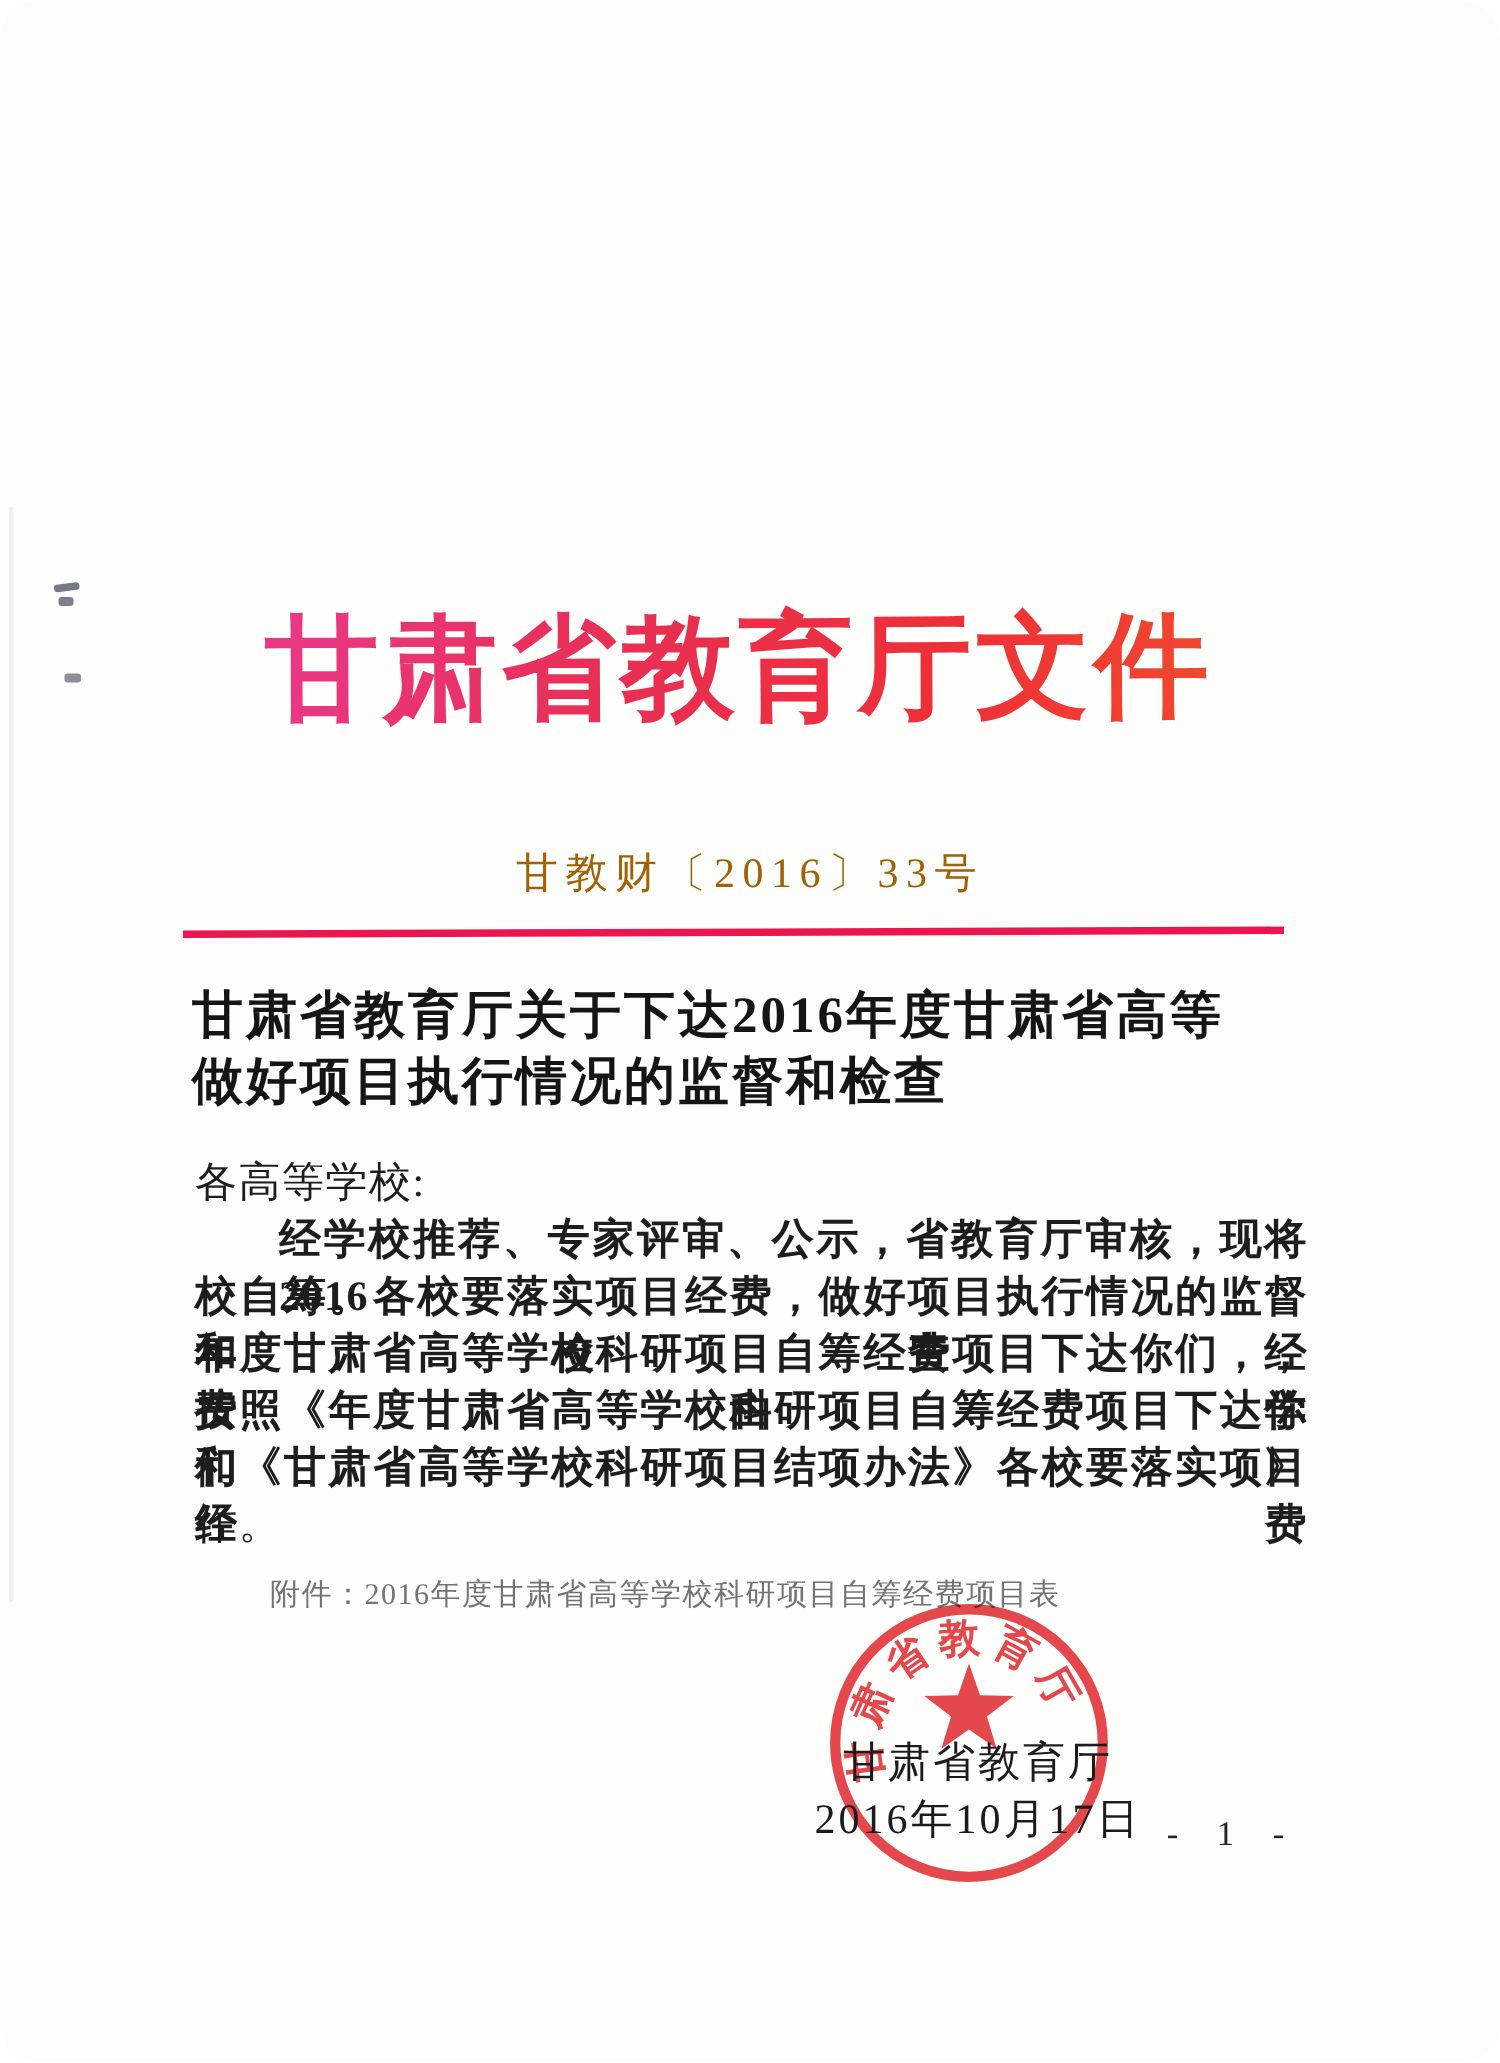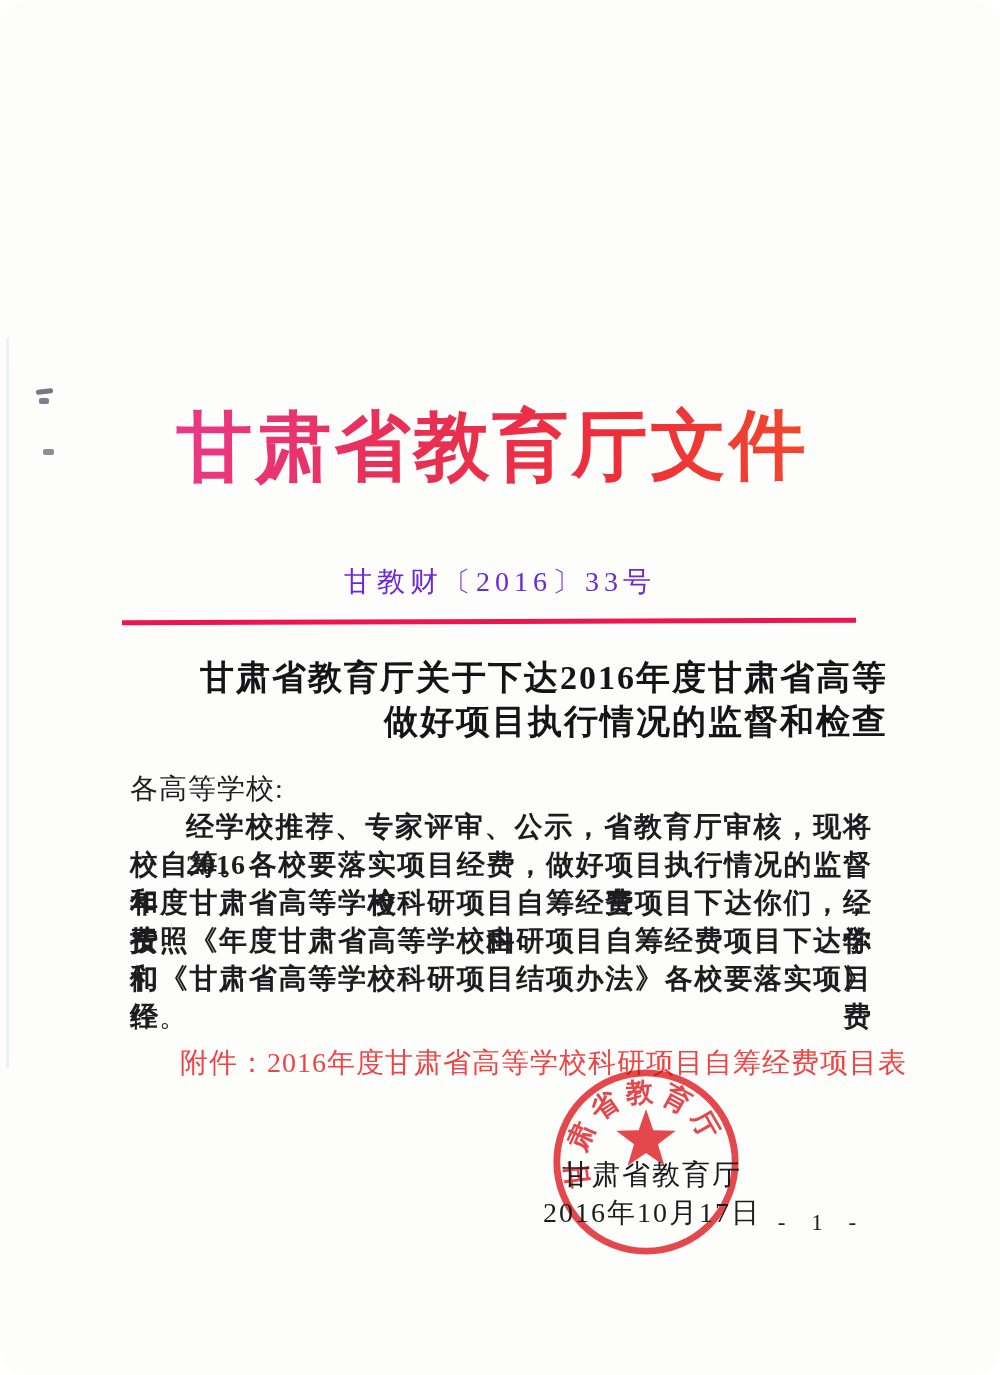--- a/index.html
+++ b/index.html
@@ -55,38 +55,38 @@
   }
 
   
   .doc-number {
     position: absolute;
     left: 130px; top: 563px;
     width: 740px;
     text-align: center;
     font-size: 28px;
     letter-spacing: 5px;
-    color: #6d28d9;
+    color: #a16207;
   }
 
   
   .red-rule {
     position: absolute;
     left: 122px; top: 619px;
     width: 734px; height: 5px;
     background: #ec1550;
     transform: rotate(-0.2deg);
   }
 
   
   .notice-title {
     position: absolute;
-    left: 144px; top: 656px;
+    left: 128px; top: 656px;
     width: 744px;
-    text-align: right;
+    text-align: left;
     font-size: 34px;
     font-weight: bold;
     letter-spacing: 2px;
     line-height: 44px;
     color: #151517;
   }
 
   
   .body-block {
     position: absolute;
@@ -108,26 +108,26 @@
     font-weight: bold;
   }
   .line.indent { padding-left: 56px; }
 
   .attachment {
     position: absolute;
     left: 130px; top: 1044px;
     width: 742px;
     height: 38px;
     line-height: 38px;
-    font-size: 28px;
+    font-size: 20px;
     letter-spacing: 1px;
     padding-left: 50px;
     box-sizing: border-box;
     white-space: nowrap;
-    color: #ef4444;
+    color: #737373;
   }
 
   
   .seal {
     position: absolute;
     left: 548px; top: 1064px;
     width: 196px; height: 196px;
     mix-blend-mode: multiply;
     opacity: .92;
   }

